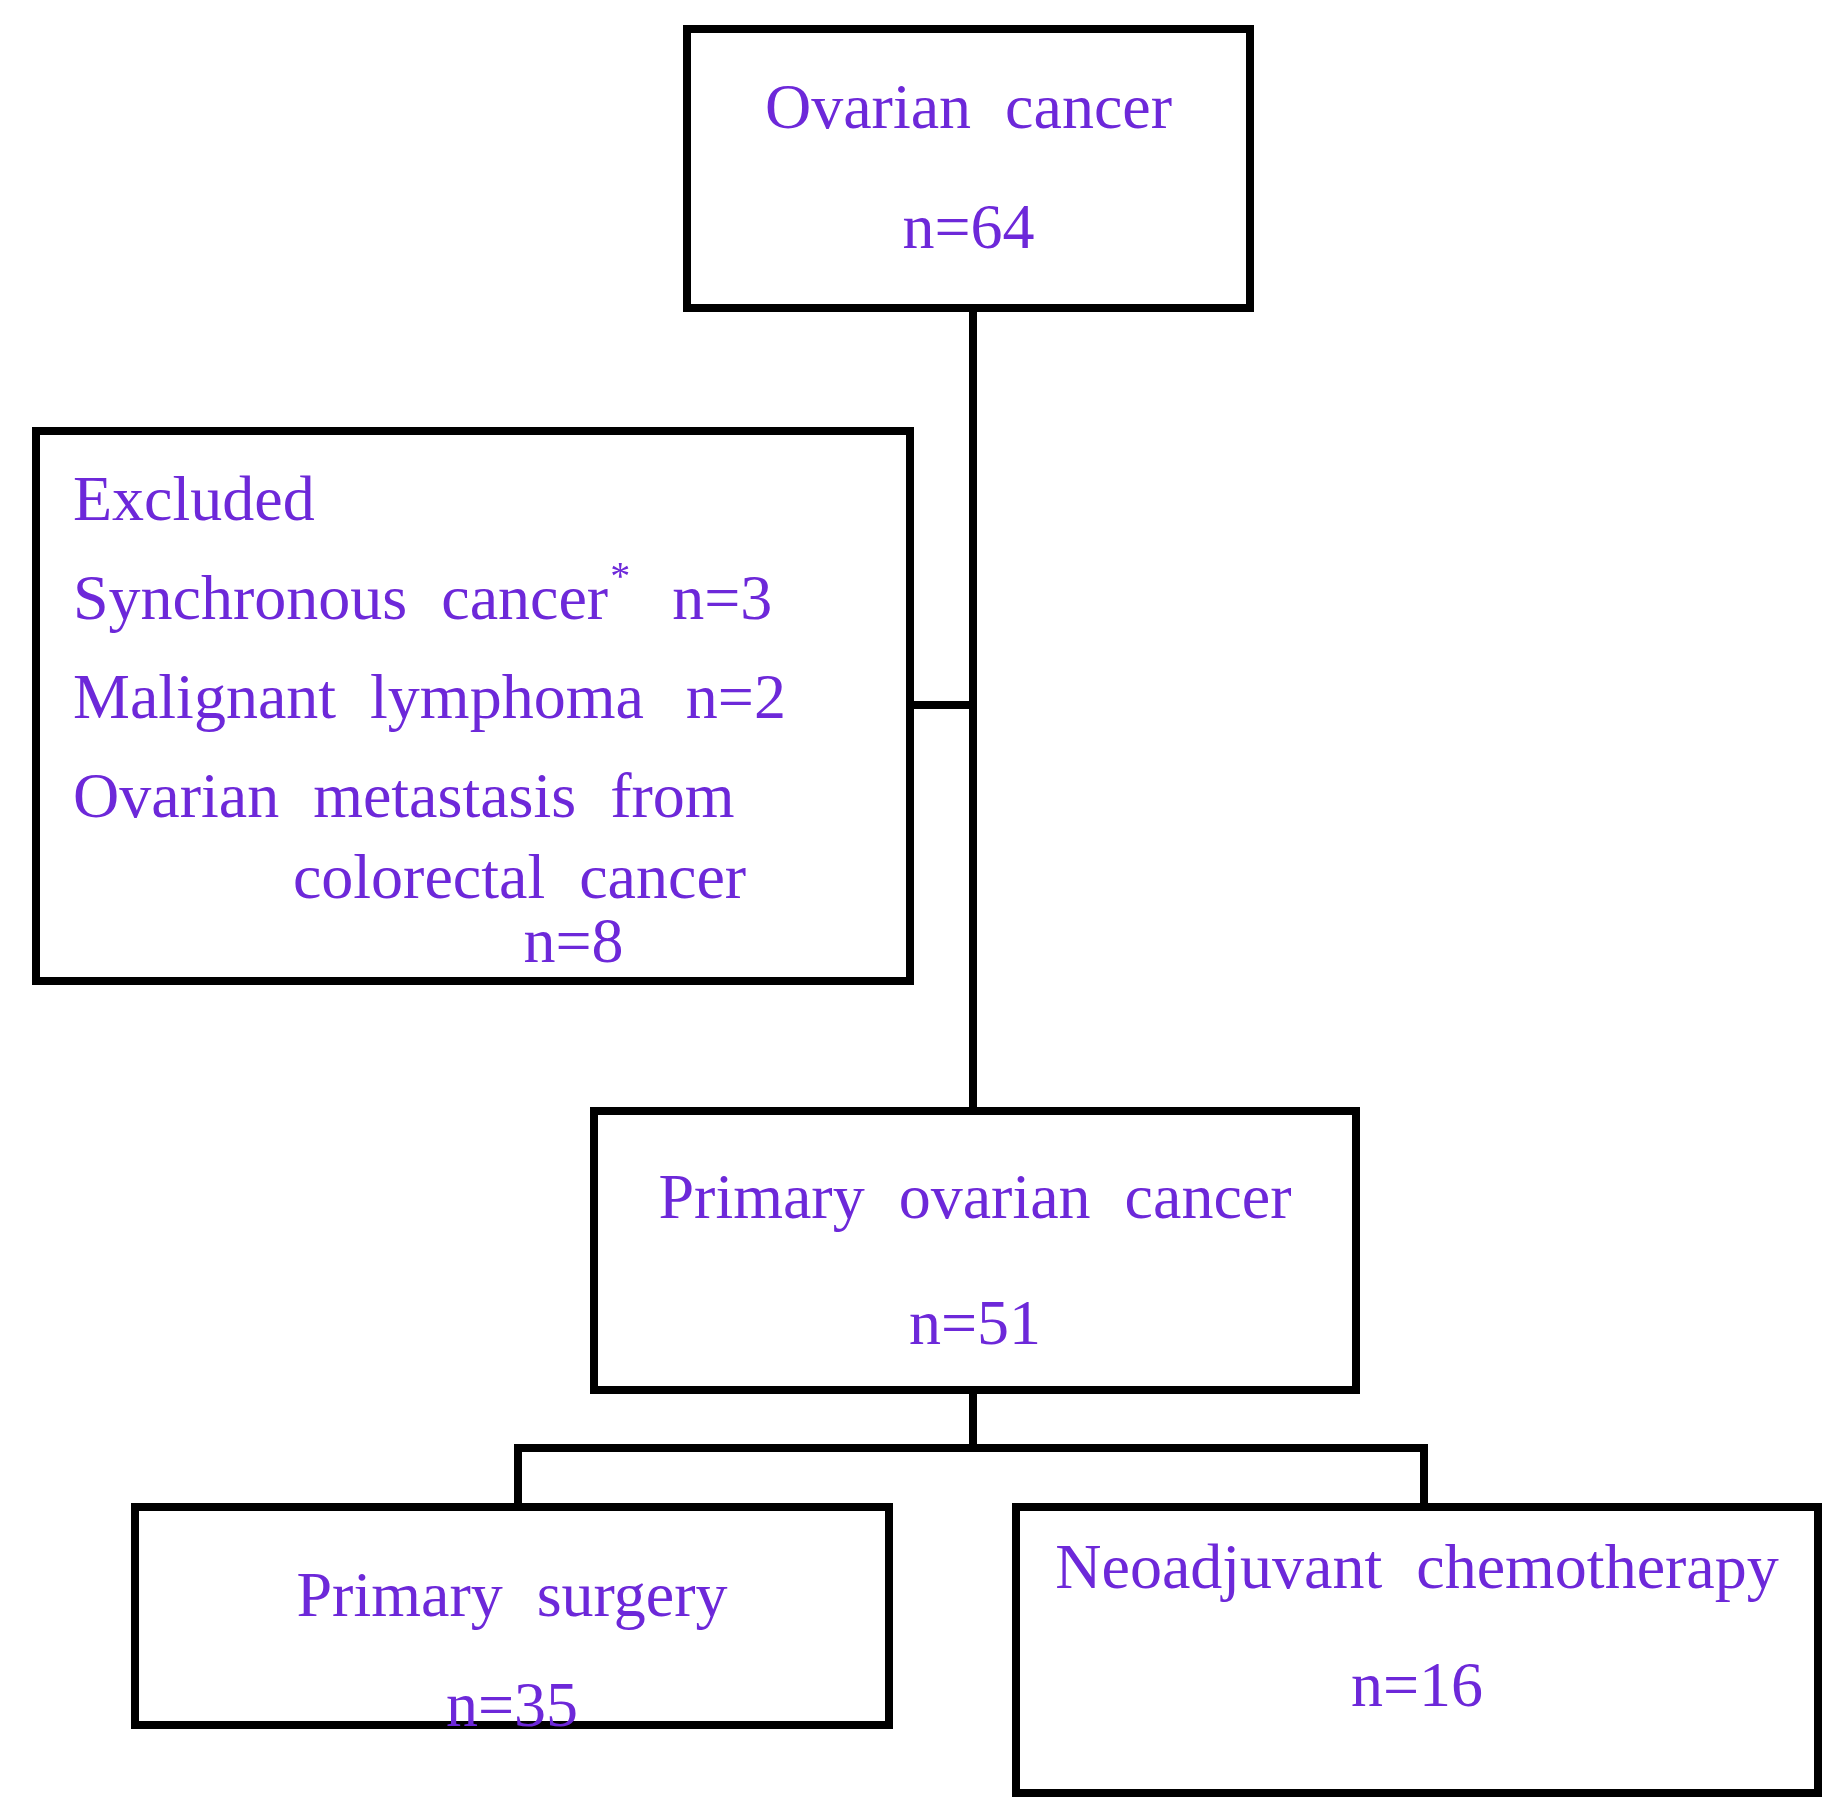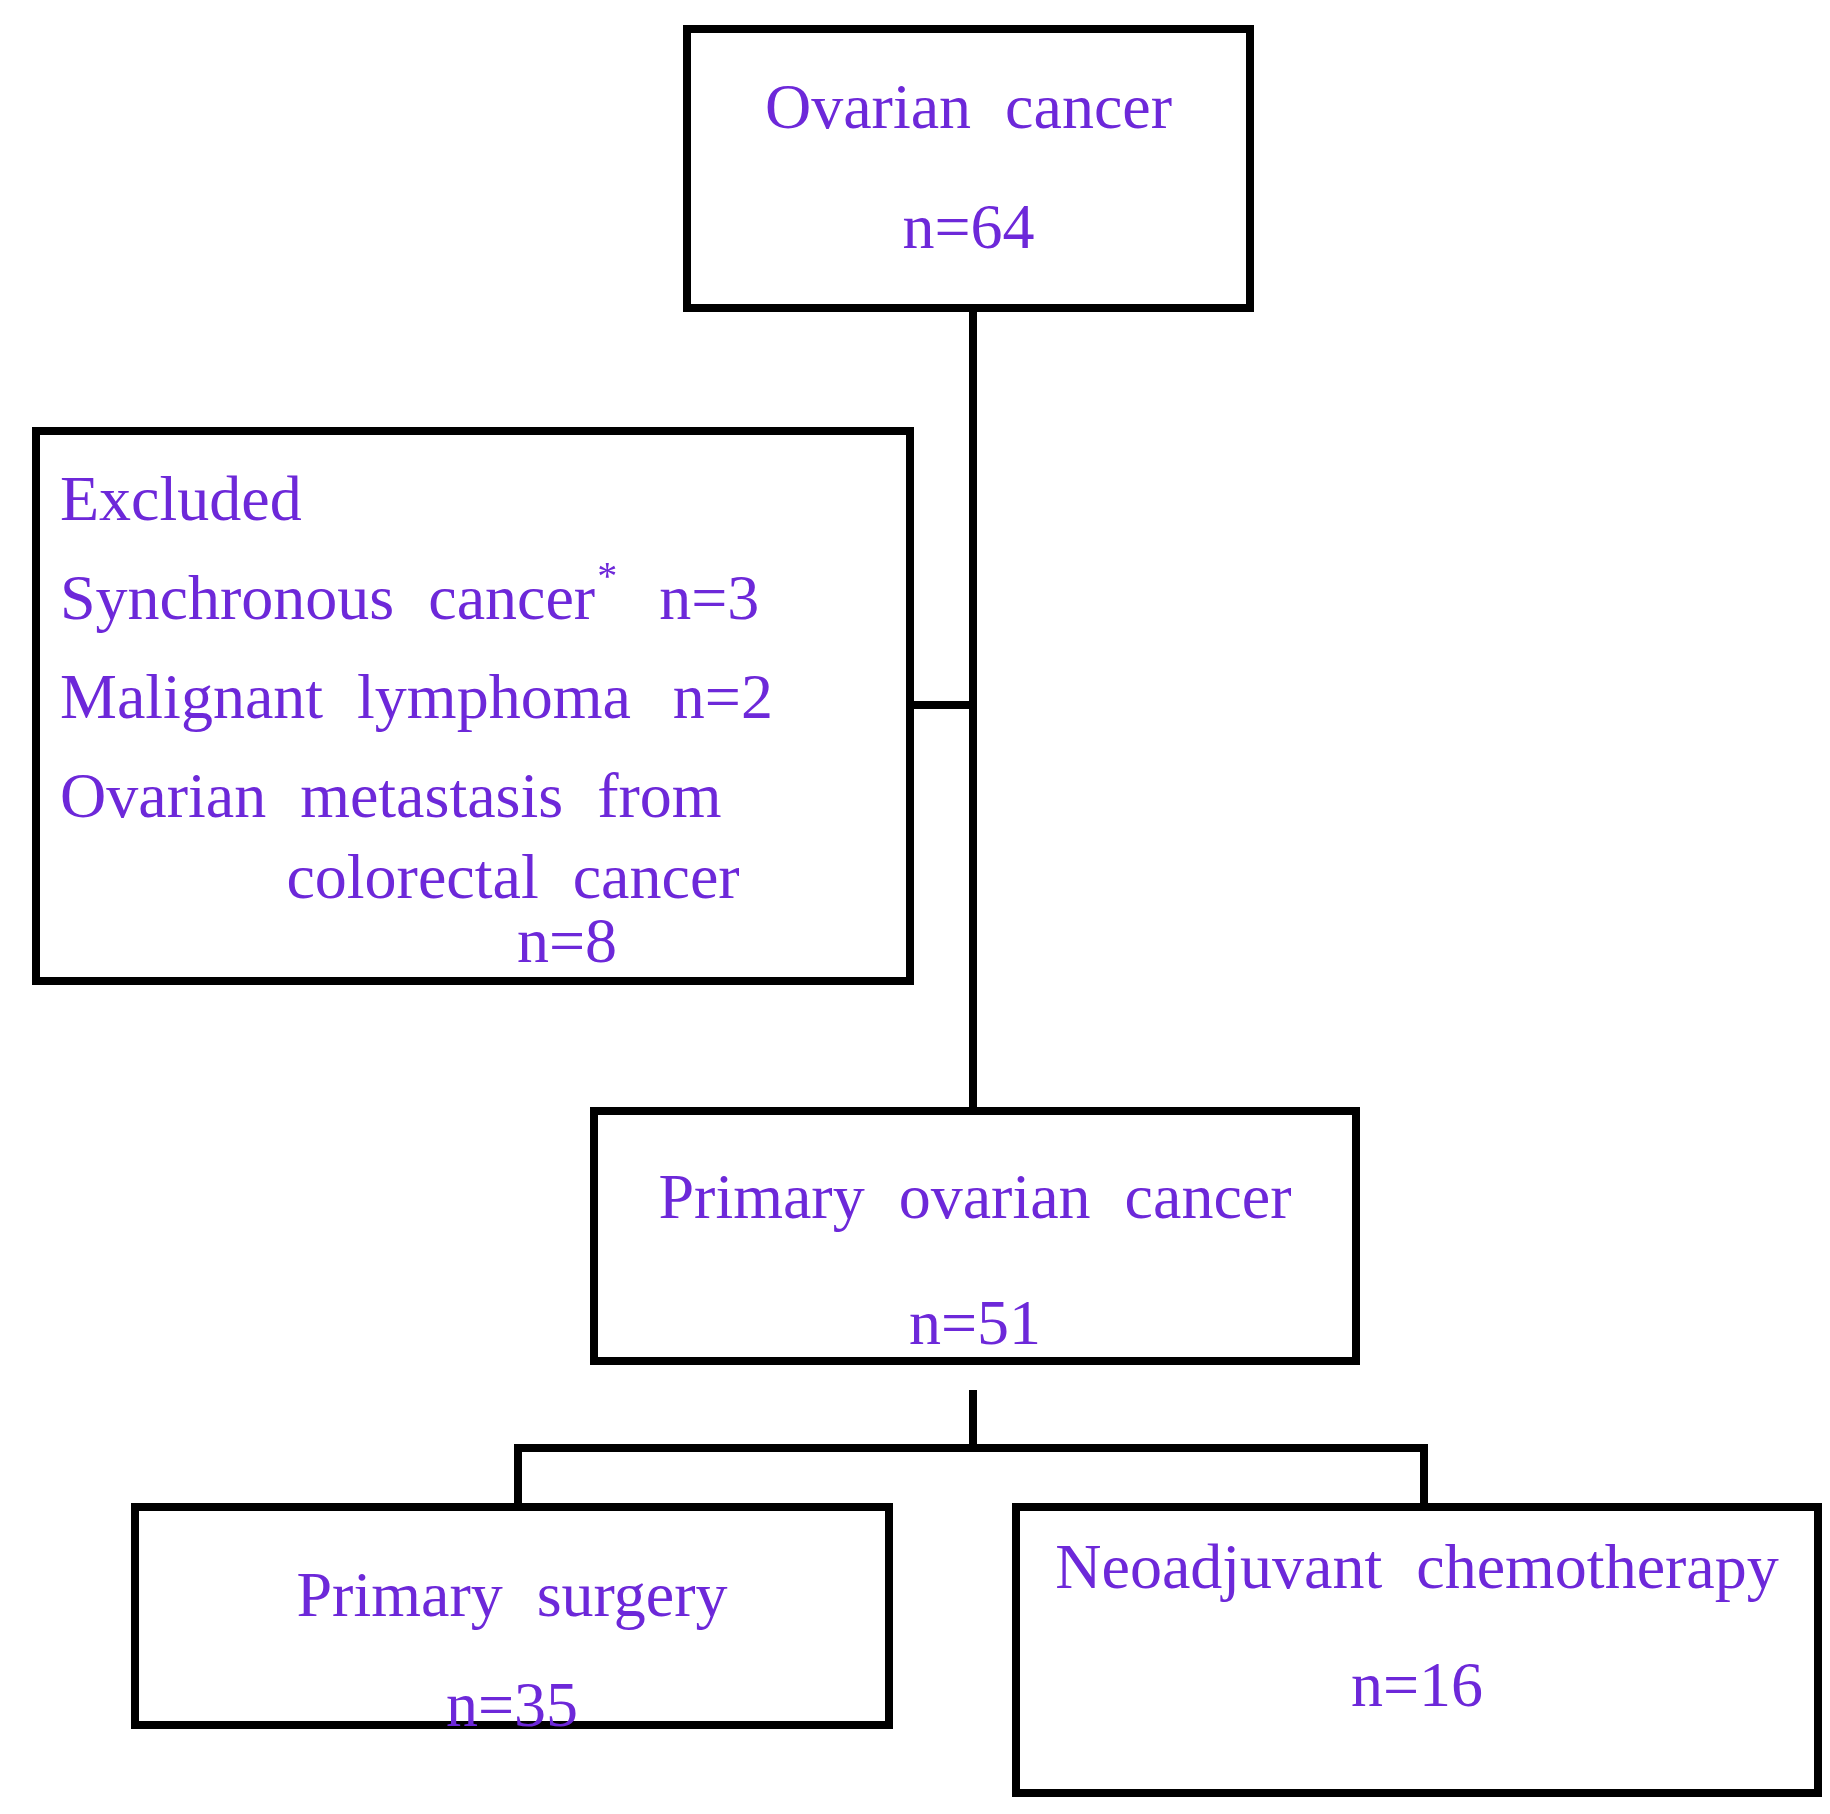--- a/index.html
+++ b/index.html
@@ -30,22 +30,22 @@
     flex-direction: column;
     align-items: center;
     text-align: center;
   }
   .conn {
     position: absolute;
     background: #000000;
   }
   
   #box-ovarian      { left: 683px;  top: 25px;   width: 571px; height: 287px; }
-  #box-excluded     { left: 32px;   top: 427px;  width: 882px; height: 558px; padding: 14px 10px 0 20px; }
-  #box-primary      { left: 590px;  top: 1107px; width: 770px; height: 258px; }
+  #box-excluded     { left: 32px;   top: 427px;  width: 882px; height: 558px; padding: 14px 10px 0 33px; }
+  #box-primary      { left: 590px;  top: 1107px; width: 770px; height: 287px; }
   #box-surgery      { left: 131px;  top: 1503px; width: 762px; height: 226px; }
   #box-neoadjuvant  { left: 1012px; top: 1503px; width: 810px; height: 294px; }
 
   
   #box-ovarian .l1      { margin-top: 42px; }
   #box-ovarian .l2      { margin-top: 56px; }
   #box-primary .l1      { margin-top: 50px; }
   #box-primary .l2      { margin-top: 62px; }
   #box-surgery .l1      { margin-top: 52px; }
   #box-surgery .l2      { margin-top: 46px; }

